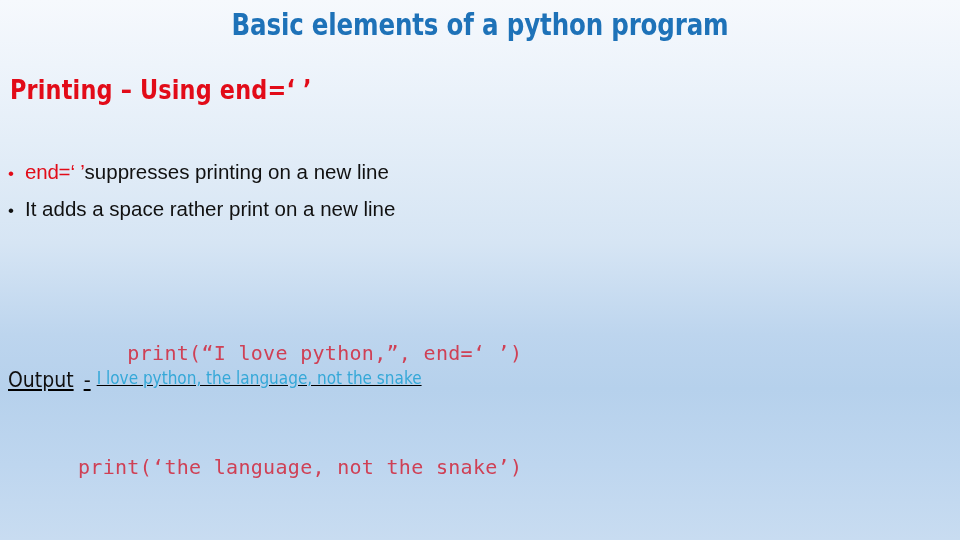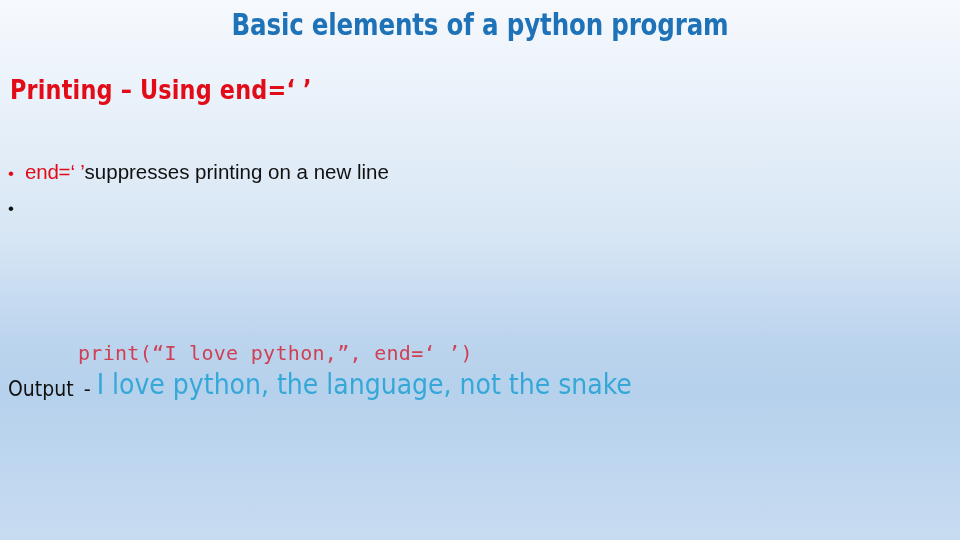--- a/index.html
+++ b/index.html
@@ -107,38 +107,39 @@
     letter-spacing: 0.3px;
   }
   .code-line { display: block; text-align: right; }
 
   
   #output-row {
     position: absolute;
     left: 8px;
     top: 368px;
     display: flex;
-    align-items: flex-end;
+    align-items: flex-start;
     font-size: 21px;
     white-space: nowrap;
+    text-decoration: underline;
   }
   #output-label {
     font-family: "DejaVu Sans Condensed", "Liberation Sans Narrow", "Liberation Sans", sans-serif;
     color: #101010;
     font-size: 21px;
   }
   #output-dash {
     color: #101010;
     font-size: 21px;
     padding: 0 6px 0 10px;
   }
   #output-value {
     font-family: "DejaVu Sans Condensed", "Liberation Sans Narrow", "Liberation Sans", sans-serif;
     color: #35a8d8;
-    font-size: 28px;
+    font-size: 17px;
   }
 </style>
 </head>
 <body>
 
 <div id="slide">
 
   <div id="slide-title">Basic elements of a python program</div>
 
   <div id="section-heading">Printing – Using  end=‘ ’</div>
@@ -146,26 +147,28 @@
   <div id="bullet-list">
 
     <div class="bullet-row">
       <span class="bullet-marker red">•</span>
       <span class="bullet-code">end=‘ ’</span>
       <span class="bullet-text"> suppresses printing on a new line</span>
     </div>
 
     <div class="bullet-row">
       <span class="bullet-marker dark">•</span>
+      <span class="bullet-text">It adds a space rather print on a new line</span>
     </div>
 
   </div>
 
   <div id="code-block">
     <span class="code-line">print(“I love python,”, end=‘ ’)</span>
+    <span class="code-line">print(‘the language, not the snake’)</span>
   </div>
 
   <div id="output-row">
     <span id="output-label">Output</span>
     <span id="output-dash">-</span>
     <span id="output-value">I love python, the language, not the snake</span>
   </div>
 
 </div>
 

